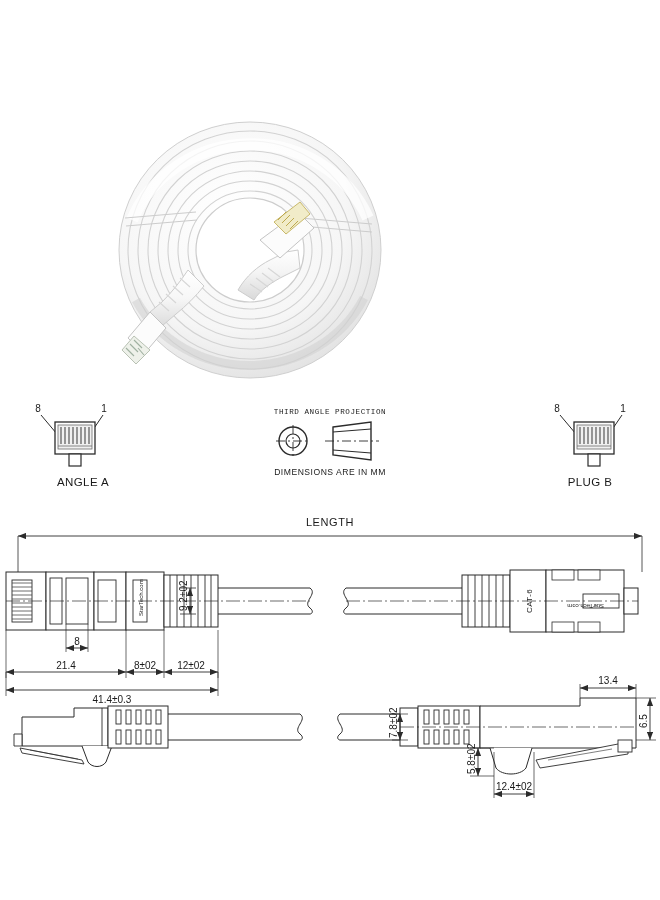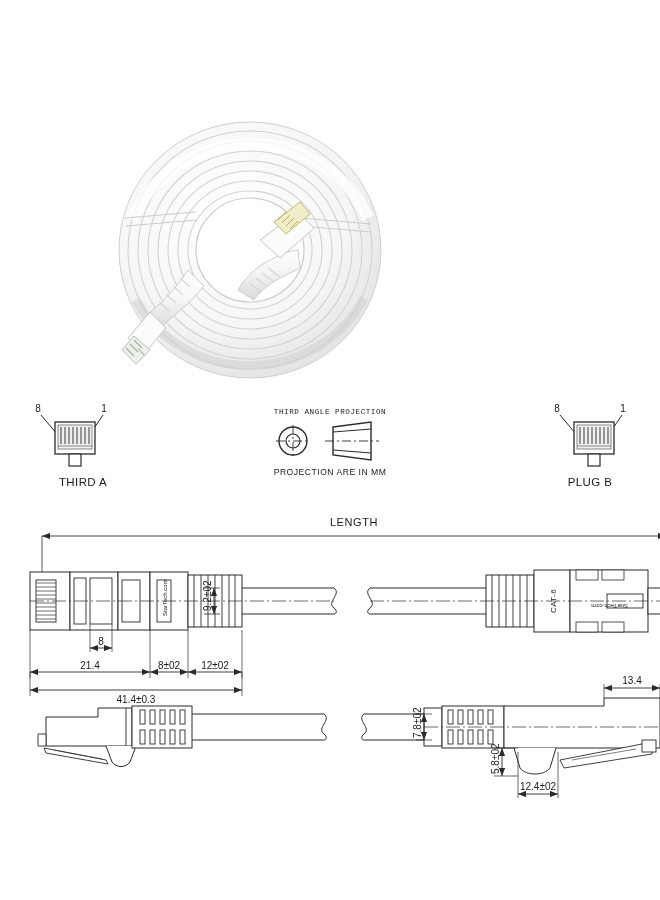--- a/index.html
+++ b/index.html
@@ -72,21 +72,20 @@
   }
   #projection-block .proj-symbols svg { display: inline-block; vertical-align: middle; }
 
   
   #drawing {
     position: absolute;
     left: 0;
     top: 512px;
     width: 636px;
     height: 300px;
-    padding-left: 24px;
   }
   #drawing svg { display: block; }
 
   .dimtext {
     font-family: "Liberation Sans", sans-serif;
     font-size: 10px;
     fill: #1a1a1a;
   }
   .lengthtext {
     font-family: "Liberation Sans", sans-serif;
@@ -216,42 +215,42 @@
           <path d="M 65 27 L 65 44"></path>
         <path d="M 69 27 L 69 44"></path>
           <path d="M 73 27 L 73 44"></path>
         <path d="M 77 27 L 77 44"></path>
           <path d="M 81 27 L 81 44"></path>
       </g>
       <path d="M 50 46 L 84 46" stroke="#6d6d6d" stroke-width="0.8" fill="none"></path>
 
       <rect x="61" y="54" width="12" height="12" fill="#ffffff" stroke="#2b2b2b" stroke-width="1.2"></rect>
     </svg>
-    <div class="plug-label">THIRD A</div>
+    <div class="plug-label">ANGLE A</div>
   </div>
 
   <div id="projection-block">
     <div class="proj-title">THIRD ANGLE PROJECTION</div>
     <div class="proj-symbols">
       <svg width="150" height="42" viewBox="0 0 150 42">
         <g>
           <circle cx="38" cy="21" r="14" fill="#ffffff" stroke="#2b2b2b" stroke-width="1.4"></circle>
           <circle cx="38" cy="21" r="7" fill="#ffffff" stroke="#2b2b2b" stroke-width="1.2"></circle>
           <path d="M 21 21 L 55 21" stroke="#2b2b2b" stroke-width="0.9" stroke-dasharray="9,3,2,3"></path>
           <path d="M 38 5 L 38 37" stroke="#2b2b2b" stroke-width="0.9" stroke-dasharray="9,3,2,3"></path>
         </g>
         <g>
           <path d="M 78 7 L 116 2 L 116 40 L 78 35 Z" fill="#ffffff" stroke="#2b2b2b" stroke-width="1.4"></path>
           <path d="M 78 12 L 116 9" stroke="#2b2b2b" stroke-width="1"></path>
           <path d="M 78 30 L 116 33" stroke="#2b2b2b" stroke-width="1"></path>
           <path d="M 70 21 L 124 21" stroke="#2b2b2b" stroke-width="0.9" stroke-dasharray="9,3,2,3"></path>
         </g>
       </svg>
     </div>
-    <div class="proj-note">PROJECTION ARE IN MM</div>
+    <div class="proj-note">DIMENSIONS ARE IN MM</div>
   </div>
 
   <div class="plug-callout" id="plug-b-callout">
     <svg width="150" height="72" viewBox="0 0 150 72">
       <text x="42" y="12" class="dimtext" text-anchor="middle">8</text>
       <text x="108" y="12" class="dimtext" text-anchor="middle">1</text>
       <path d="M 45 15 L 66 40" fill="none" stroke="#2b2b2b" stroke-width="1"></path>
       <path d="M 65 38 L 69 40 L 66 43 Z" fill="#2b2b2b"></path>
       <path d="M 107 15 L 90 40" fill="none" stroke="#2b2b2b" stroke-width="1"></path>
       <path d="M 91 38 L 87 40 L 91 43 Z" fill="#2b2b2b"></path>

